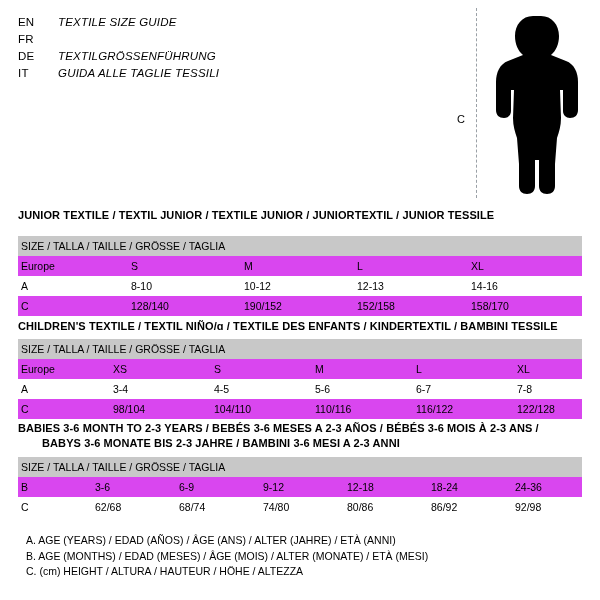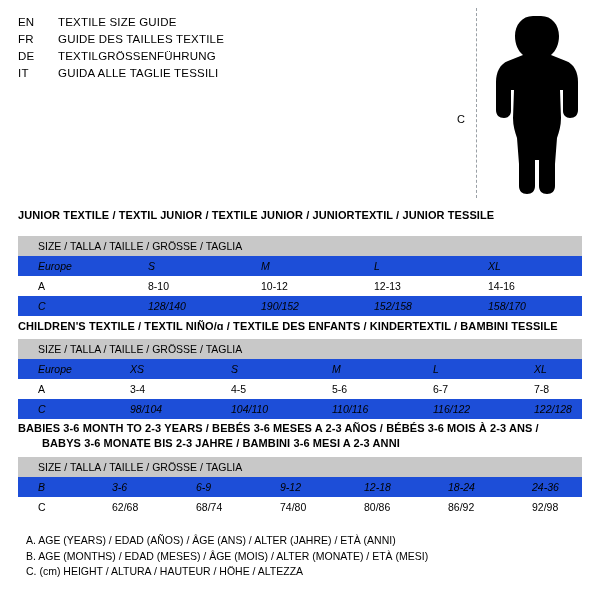--- a/index.html
+++ b/index.html
@@ -36,20 +36,21 @@
     line-height: 17px;
   }
   .lang-code {
     width: 40px;
     font-size: 11.5px;
     letter-spacing: 0.2px;
   }
   .lang-title {
     font-size: 11.5px;
     letter-spacing: 0.2px;
+    font-style: italic;
   }
 
   
   .figure-area {
     position: absolute;
     left: 440px;
     top: 8px;
     width: 150px;
     height: 190px;
   }
@@ -85,32 +86,31 @@
   }
   table.size-table {
     position: absolute;
     left: 18px;
     border-collapse: collapse;
     width: 564px;
     table-layout: fixed;
     font-size: 10.5px;
   }
   table.size-table td {
-    padding: 3px 0 3px 20px;
+    padding: 3px 0 3px 3px;
     height: 14px;
     vertical-align: middle;
     border: none;
   }
   tr.hdr td {
     background: #c8c8c8;
     font-size: 10.5px;
   }
   tr.light td {
-    background: #1d4ed8;
-    font-style: italic;
+    background: #d946ef;
   }
   tr.white td {
     background: #ffffff;
   }
 
   
   .footnotes {
     position: absolute;
     left: 26px;
     top: 533px;
@@ -126,21 +126,20 @@
 
 <div class="page">
 
   <div class="lang-block">
     <div class="lang-row">
       <span class="lang-code">EN</span>
       <span class="lang-title">TEXTILE SIZE GUIDE</span>
     </div>
     <div class="lang-row">
       <span class="lang-code">FR</span>
-      <span class="lang-title">GUIDE DES TAILLES TEXTILE</span>
     </div>
     <div class="lang-row">
       <span class="lang-code">DE</span>
       <span class="lang-title">TEXTILGRÖSSENFÜHRUNG</span>
     </div>
     <div class="lang-row">
       <span class="lang-code">IT</span>
       <span class="lang-title">GUIDA ALLE TAGLIE TESSILI</span>
     </div>
   </div>

